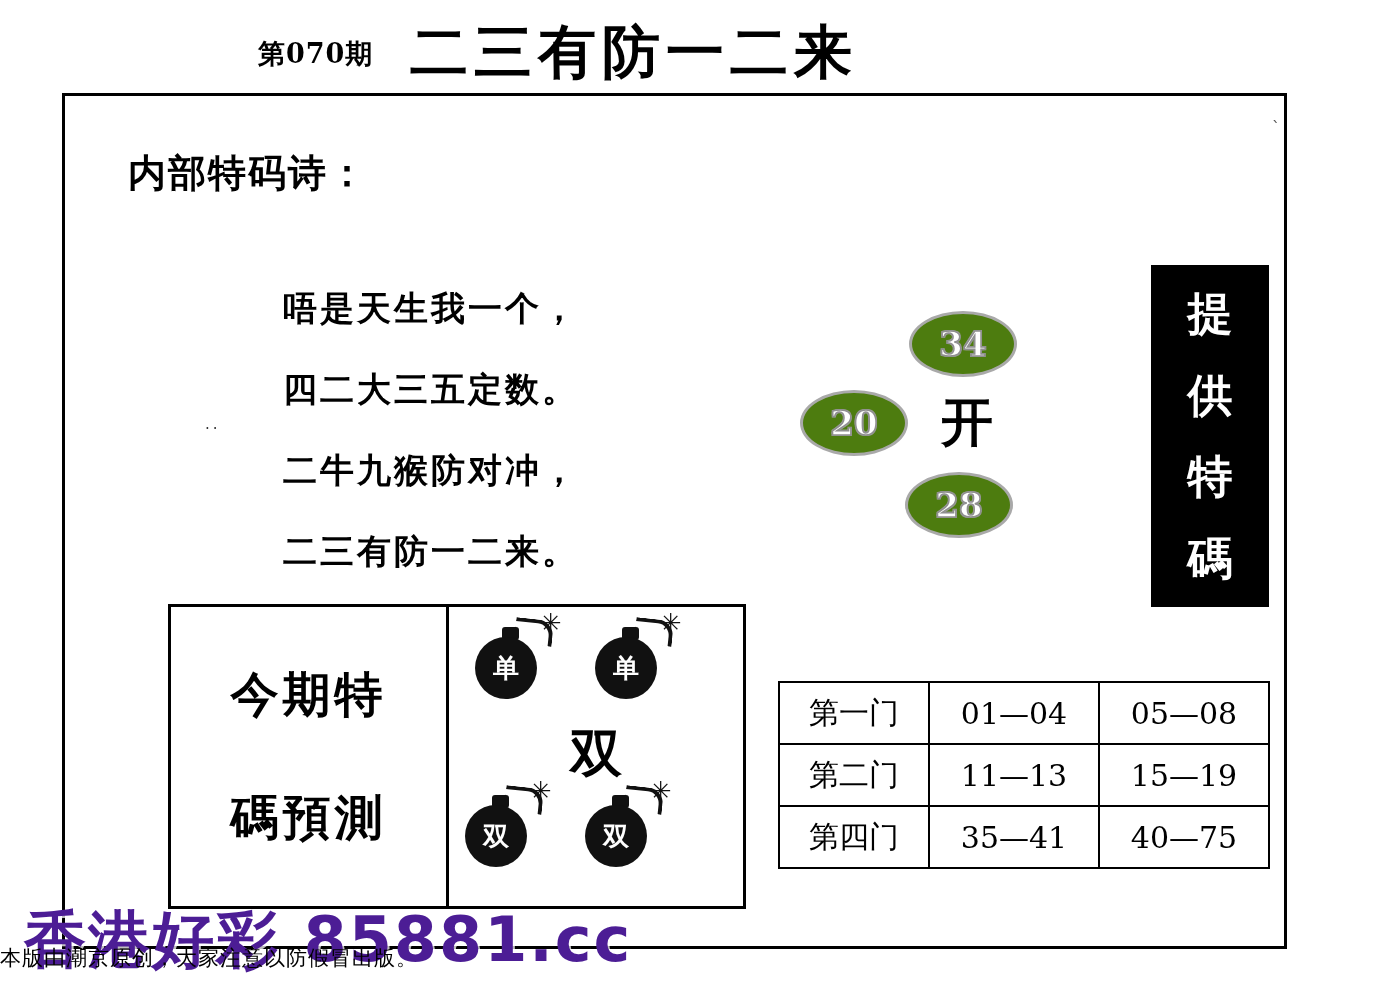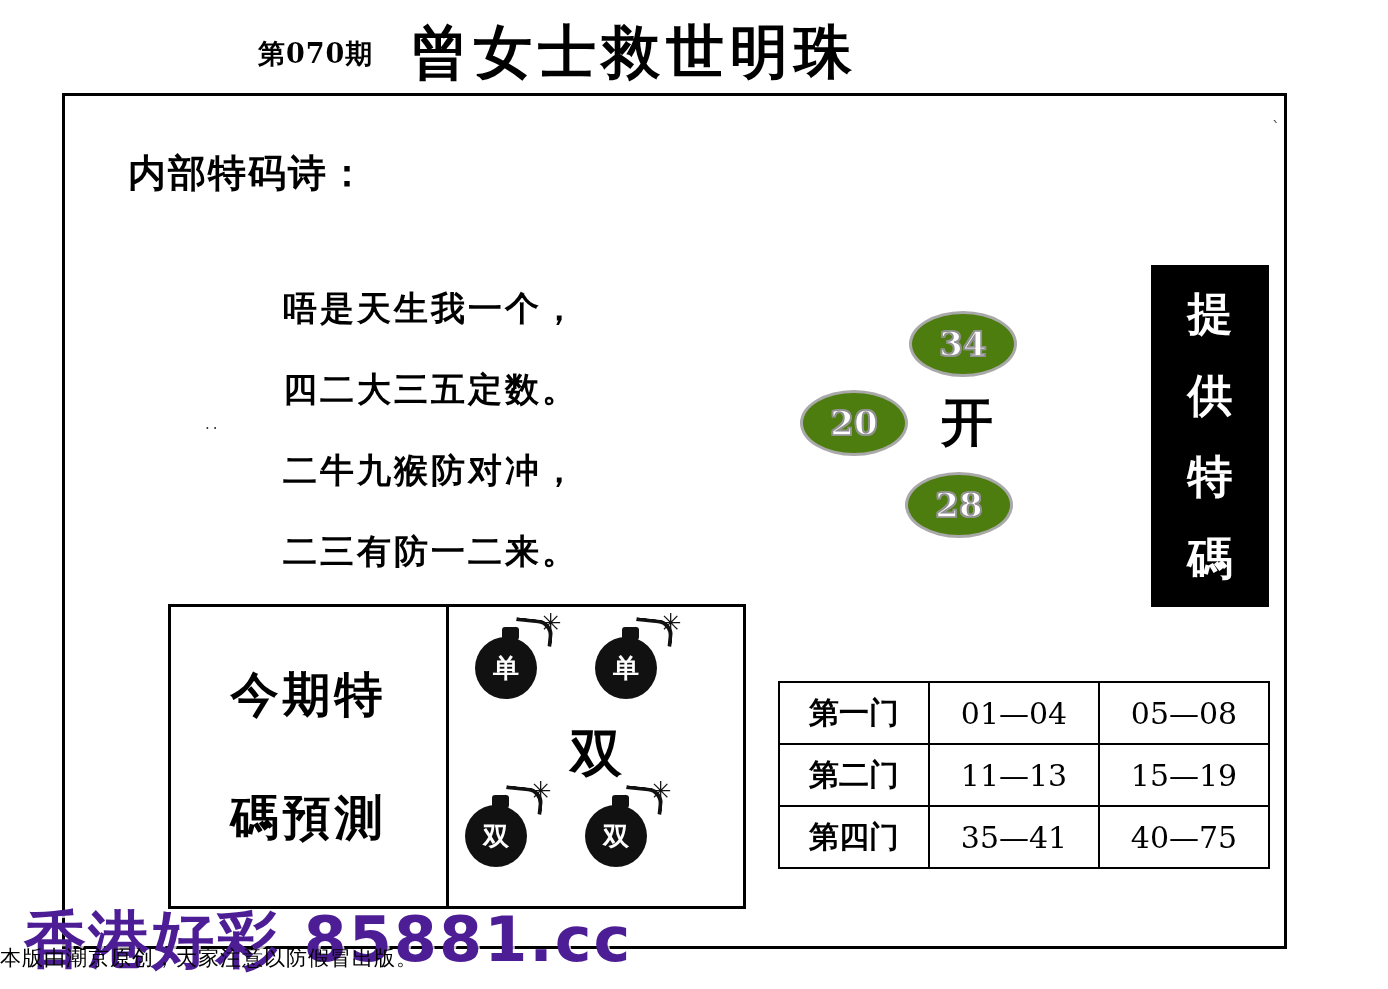--- a/index.html
+++ b/index.html
@@ -268,21 +268,21 @@
   }
   .num-table td {
     border: 2px solid #000;
     font-family: "DejaVu Serif", serif;
     font-size: 30px;
     text-align: center;
     height: 60px;
     padding: 0 10px;
     white-space: nowrap;
   }
-  .num-table td.gate { width: 128px; font-weight: bold; }
+  .num-table td.gate { width: 128px; font-weight: normal; }
   .num-table td.rng  { width: 148px; }
 
   
   .watermark {
     position: absolute;
     left: 24px;
     top: 898px;
     font-family: "DejaVu Sans", sans-serif;
     font-size: 62px;
     font-weight: bold;
@@ -311,21 +311,21 @@
     font-size: 16px;
     color: #555;
   }
 </style>
 </head>
 <body>
 
 <div class="page">
 
   <div class="issue-label">第070期</div>
-  <div class="main-title">曾女士救世明珠</div>
+  <div class="main-title">二三有防一二来</div>
 
   <div class="outer-frame"></div>
   <div class="mark-tick">`</div>
 
   <div class="poem-heading">内部特码诗：</div>
   <div class="tiny-dots">..</div>
 
   <div class="poem-lines">
     <div class="poem-line">唔是天生我一个，</div>
     <div class="poem-line">四二大三五定数。</div>

